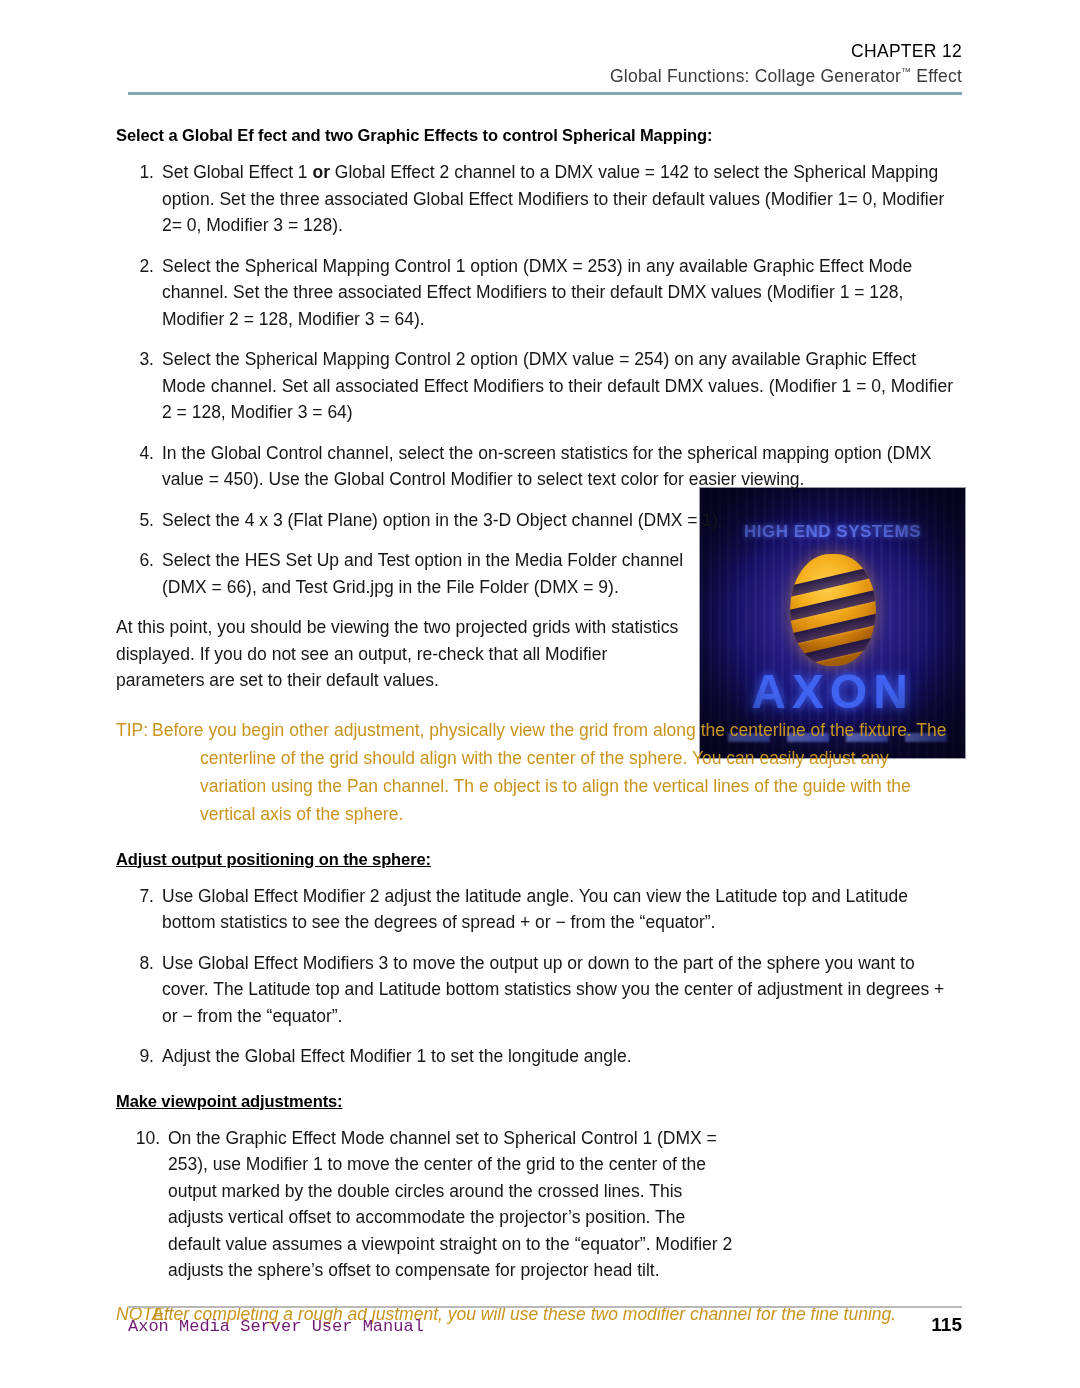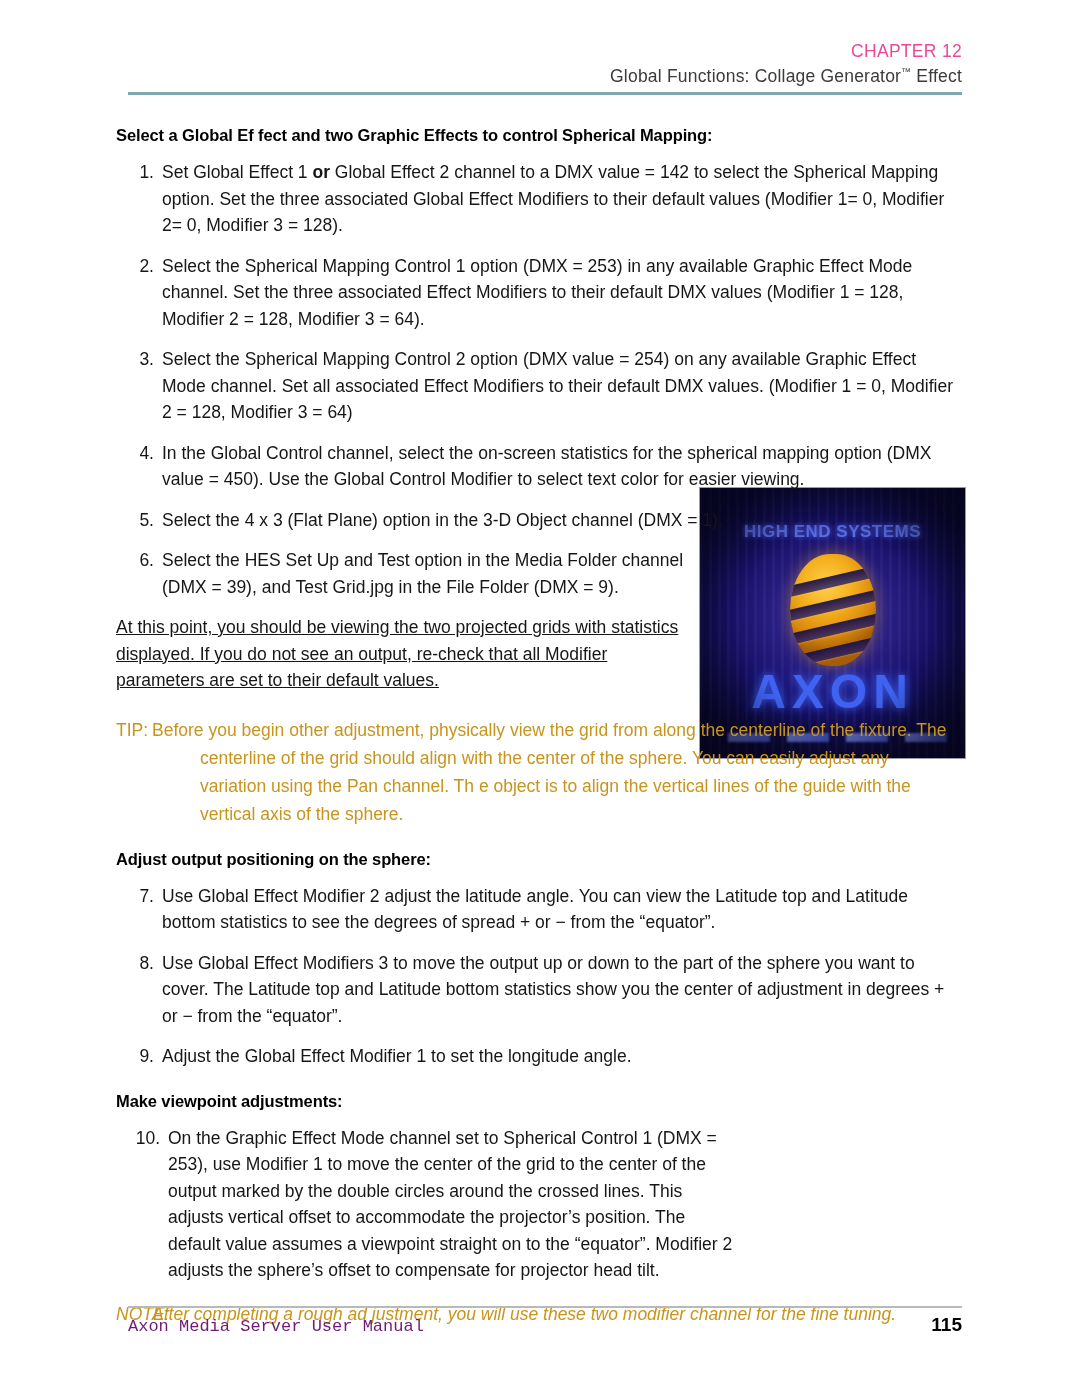--- a/index.html
+++ b/index.html
@@ -25,21 +25,21 @@
   .header {
     position: absolute;
     left: 128px;
     right: 118px;
     top: 40px;
     text-align: right;
   }
   .header-line1 {
     font-size: 17.5px;
     letter-spacing: 0.3px;
-    color: #ec4899;
+    color: #000000;
     line-height: 1.35;
   }
   .header-line2 {
     font-size: 17.5px;
     letter-spacing: 0.2px;
     color: #3b3b3b;
     line-height: 1.45;
   }
   .tm {
     font-size: 10px;
@@ -63,21 +63,21 @@
   }
 
   .sec-head {
     font-size: 16.5px;
     font-weight: bold;
     letter-spacing: -0.1px;
     color: #000;
     margin: 0 0 14px 0;
     font-stretch: condensed;
   }
-  .sec-head.mt1 { margin-top: 22px; }
+  .sec-head.mt1 { margin-top: 22px; text-decoration: underline; }
 
   .ol-item {
     position: relative;
     padding-left: 46px;
     font-size: 17.5px;
     line-height: 26.5px;
     color: #161616;
     margin-bottom: 14px;
   }
   .ol-num {
@@ -91,21 +91,21 @@
   }
   .ol-item.wide-num { padding-left: 52px; }
   .ol-item.wide-num .ol-num { width: 44px; }
 
   .para {
     font-size: 17.5px;
     line-height: 26.5px;
     color: #161616;
     margin: 0 0 12px 0;
   }
-  .para.narrow { width: 565px; text-decoration: underline; }
+  .para.narrow { width: 565px; }
   .ol-item.narrow { width: 565px; }
 
   .bold-inline { font-weight: bold; }
 
   
   .callout {
     position: relative;
     color: #c8941c;
     font-size: 17.5px;
     line-height: 28px;
@@ -326,21 +326,21 @@
       <span>In the Global Control       channel, select the on-screen statistics for the spherical mapping option (DMX value = 450). Use the Global Control Modifier        to select text color for easier viewing.</span>
     </div>
 
     <div class="ol-item narrow">
       <span class="ol-num">5.</span>
       <span>Select the 4 x 3 (Flat Plane) option in the 3-D Object channel (DMX =  1).</span>
     </div>
 
     <div class="ol-item narrow">
       <span class="ol-num">6.</span>
-      <span>Select the HES Set Up and Test option in the Media Folder channel (DMX =  39), and Test Grid.jpg in the File Folder (DMX =  9).</span>
+      <span>Select the HES Set Up and Test option in the Media Folder channel (DMX =  66), and Test Grid.jpg in the File Folder (DMX =  9).</span>
     </div>
 
     <p class="para narrow">At this point, you should be viewing the two projected grids with statistics displayed. If you do not see an output, re-check that all Modifier parameters are set to their default values.</p>
 
     <div class="callout tip">
       <span class="callout-label">TIP:</span>
       <span class="callout-body">Before you begin other    adjustment, physically view the grid from along the centerline of the fixture. The centerline of the grid should align with      the center of the sphere. You can easily adjust any variation using the Pan channel. Th     e object is to align the vertical lines of the guide with the vertical axis of the sphere.</span>
     </div>
 
     <div class="sec-head mt1">Adjust output positioning on the sphere:</div>

